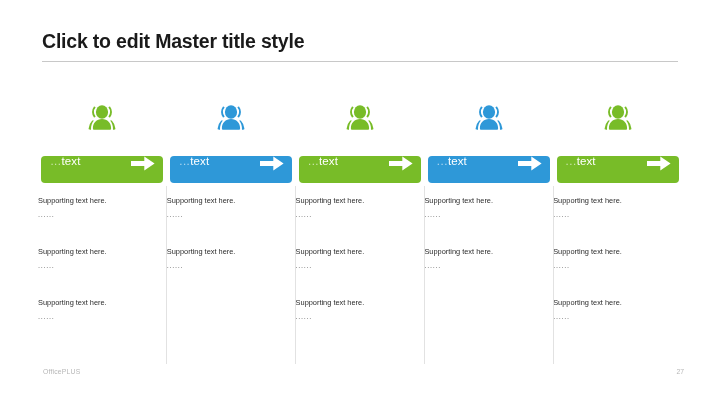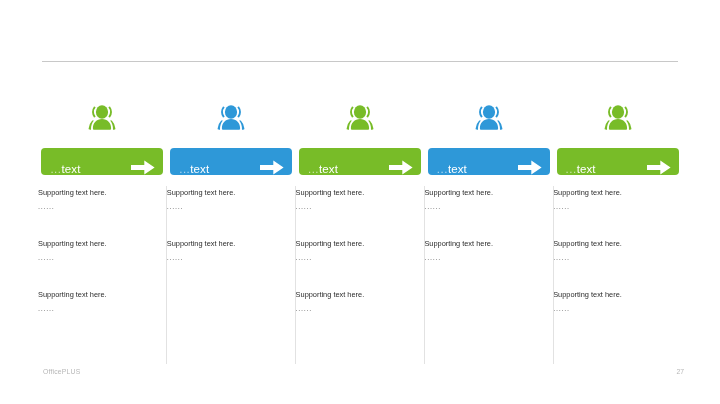--- a/index.html
+++ b/index.html
@@ -77,26 +77,26 @@
     align-items: center;
     justify-content: center;
   }
   .people-icon {
     display: block;
   }
 
   
   .banner {
     position: relative;
-    margin-top: 4px;
+    margin-top: 12px;
     width: 122px;
     height: 27px;
     border-radius: 4px;
     display: flex;
-    align-items: flex-end;
+    align-items: flex-start;
     box-sizing: border-box;
     padding: 0 8px 0 9px;
   }
   .banner.green { background: #78BC28; }
   .banner.blue  { background: #2E98D8; }
 
   .banner-text {
     font-size: 11.5px;
     color: #ffffff;
     line-height: 1;
@@ -151,20 +151,21 @@
     top: 368px;
     font-size: 6.8px;
     color: #b6b6b6;
   }
 </style>
 </head>
 <body>
 
 <div class="slide">
 
+  <div class="title">Click to edit Master title style</div>
   <div class="title-rule"></div>
 
   <div class="columns">
       <div class="col">
         <div class="icon-wrap">
           <svg class="people-icon" width="34" height="34" viewBox="0 0 34 34" fill="#78BC28">
             <ellipse cx="17" cy="11" rx="6.1" ry="6.8"></ellipse>
             <path d="M17 18.1c-5.5 0-9.1 4-9.1 9.1 0 1 .5 1.5 1.4 1.5h15.4c.9 0 1.4-.5 1.4-1.5 0-5.1-3.6-9.1-9.1-9.1z"></path>
             <path d="M9.0 5.4a9.0 9.0 0 0 0 0 11.2 2.0 2.0 0 0 0 1.6-1.2 6.6 6.6 0 0 1 0-8.8A2.0 2.0 0 0 0 9.0 5.4z"></path>
             <path d="M25.0 5.4a9.0 9.0 0 0 1 0 11.2 2.0 2.0 0 0 1-1.6-1.2 6.6 6.6 0 0 0 0-8.8A2.0 2.0 0 0 1 25.0 5.4z"></path>

